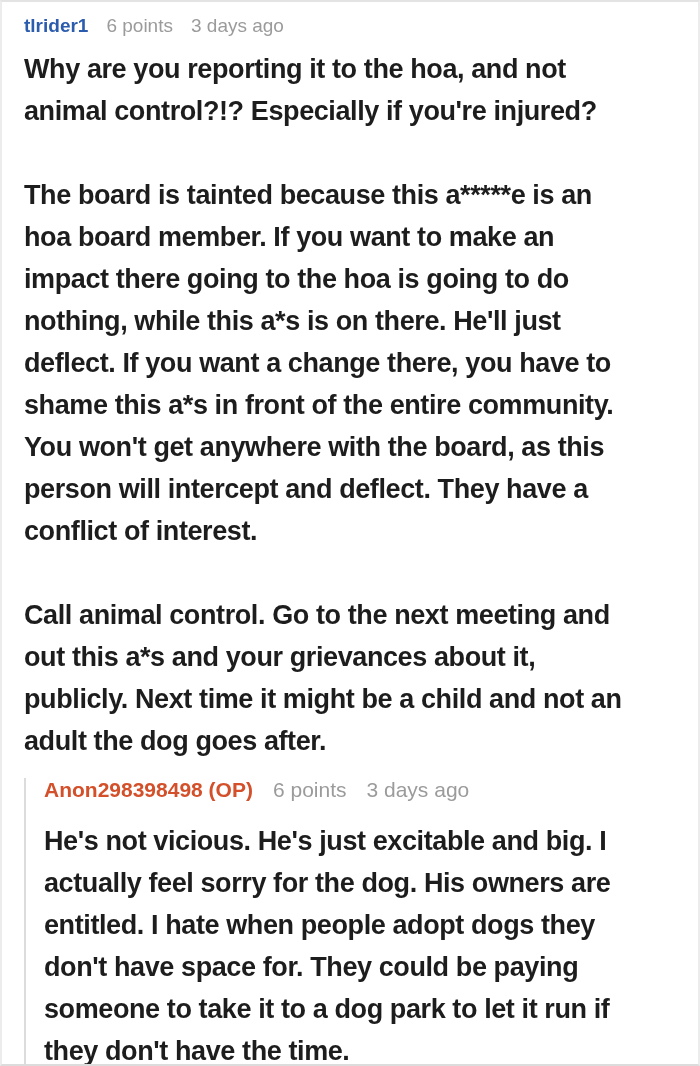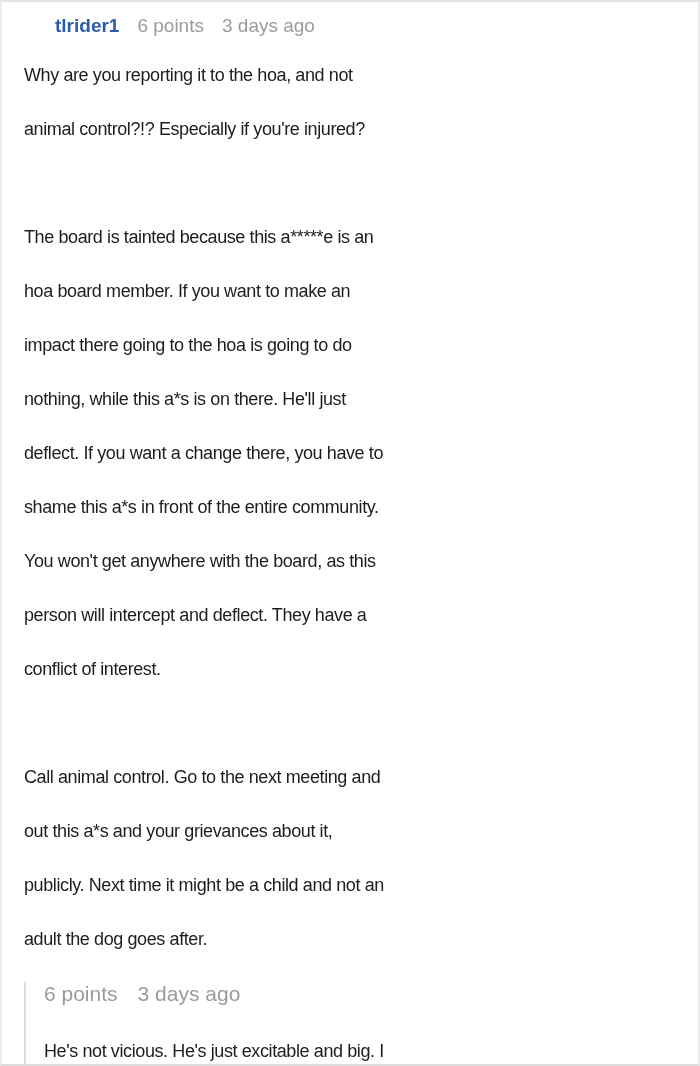--- a/index.html
+++ b/index.html
@@ -24,32 +24,32 @@
     align-items: baseline;
     gap: 18px;
     font-size: 19px;
     line-height: 24px;
   }
   .author {
     font-weight: bold;
     color: var(--username-blue, #2b5cad);
     text-decoration: none;
     cursor: pointer;
-    margin-left: 31px;
   }
   .meta-info {
     color: var(--meta-gray, #9b9b9b);
   }
   .comment-body {
     white-space: pre-line;
-    font-size: 18px;
-    line-height: 54px;
+    font-size: 27px;
+    line-height: 42px;
     letter-spacing: -0.4px;
     color: var(--body-text, #1d1d1d);
     margin-top: 10px;
+    font-weight: bold;
   }
   .reply {
     margin-top: 16px;
     border-left: 2px solid var(--thread-line, #dcdcdc);
     padding-left: 18px;
   }
   .reply .meta-row {
     font-size: 21px;
     gap: 20px;
   }
@@ -84,20 +84,21 @@
 person will intercept and deflect. They have a
 conflict of interest.
 
 Call animal control. Go to the next meeting and
 out this a*s and your grievances about it,
 publicly. Next time it might be a child and not an
 adult the dog goes after.</div>
 
     <div class="reply">
       <div class="meta-row">
+        <a class="author">Anon298398498 (OP)</a>
         <span class="meta-info">6 points</span>
         <span class="meta-info">3 days ago</span>
       </div>
       <div class="comment-body">He's not vicious. He's just excitable and big. I
 actually feel sorry for the dog. His owners are
 entitled. I hate when people adopt dogs they
 don't have space for. They could be paying
 someone to take it to a dog park to let it run if
 they don't have the time.</div>
     </div>

